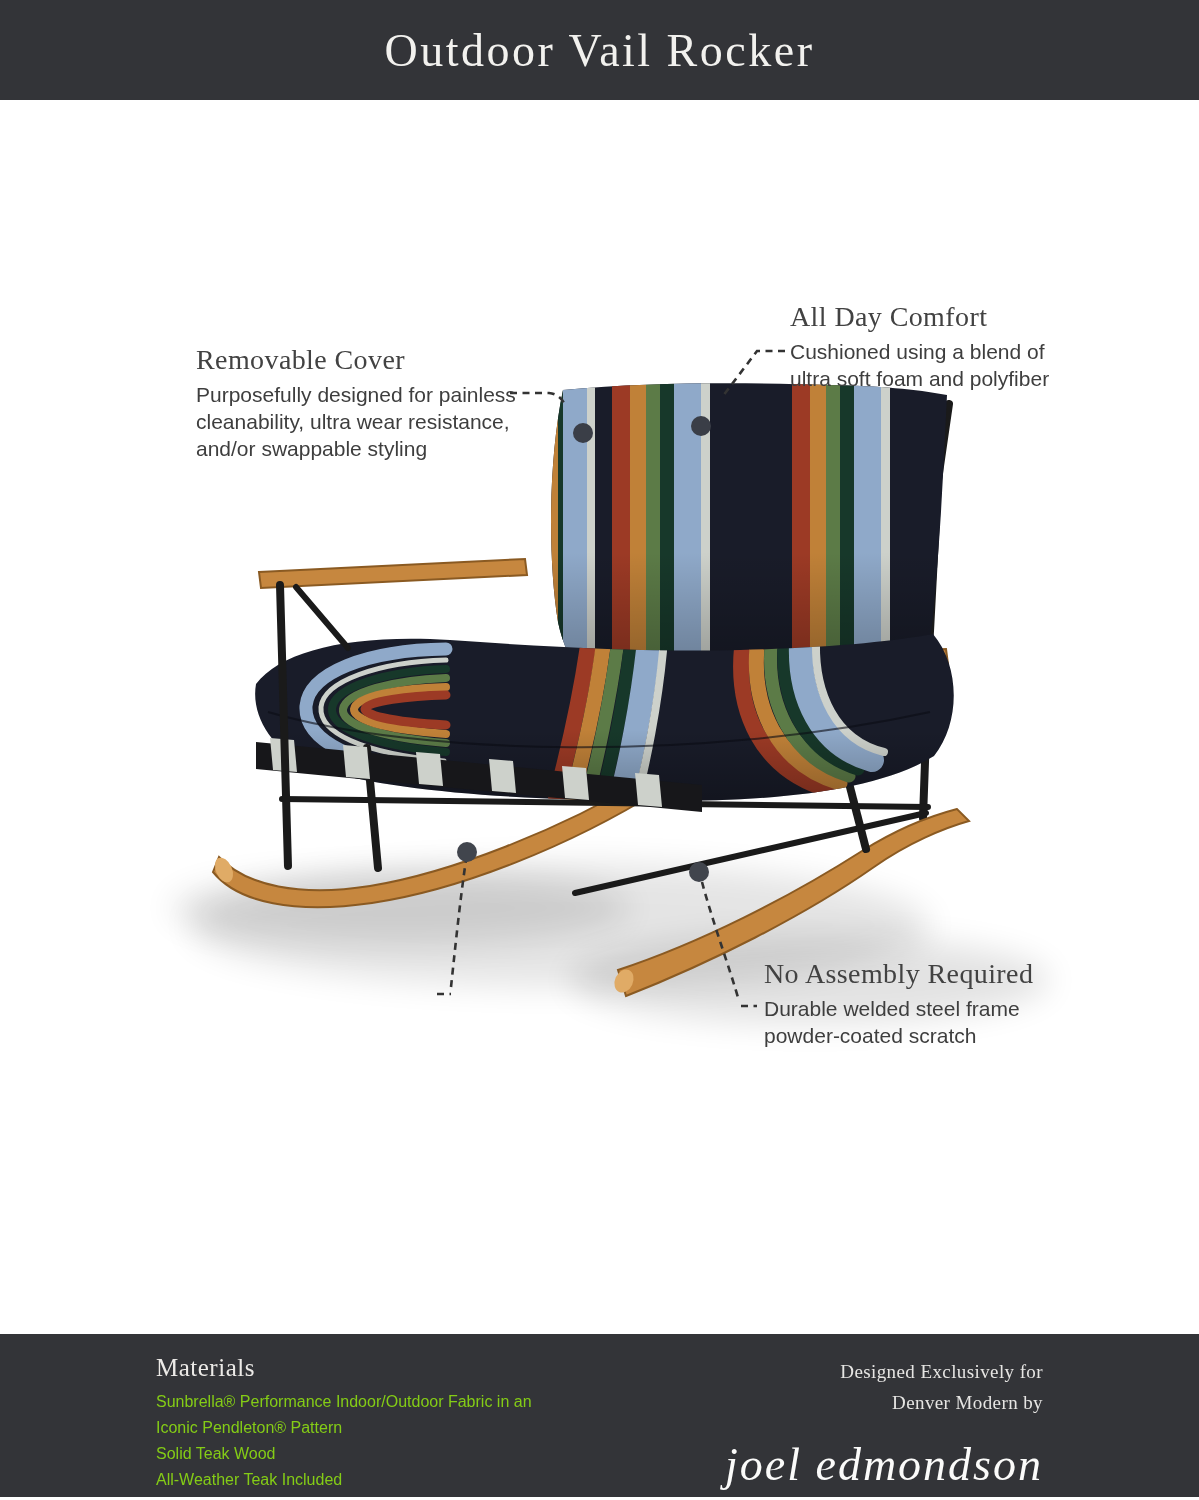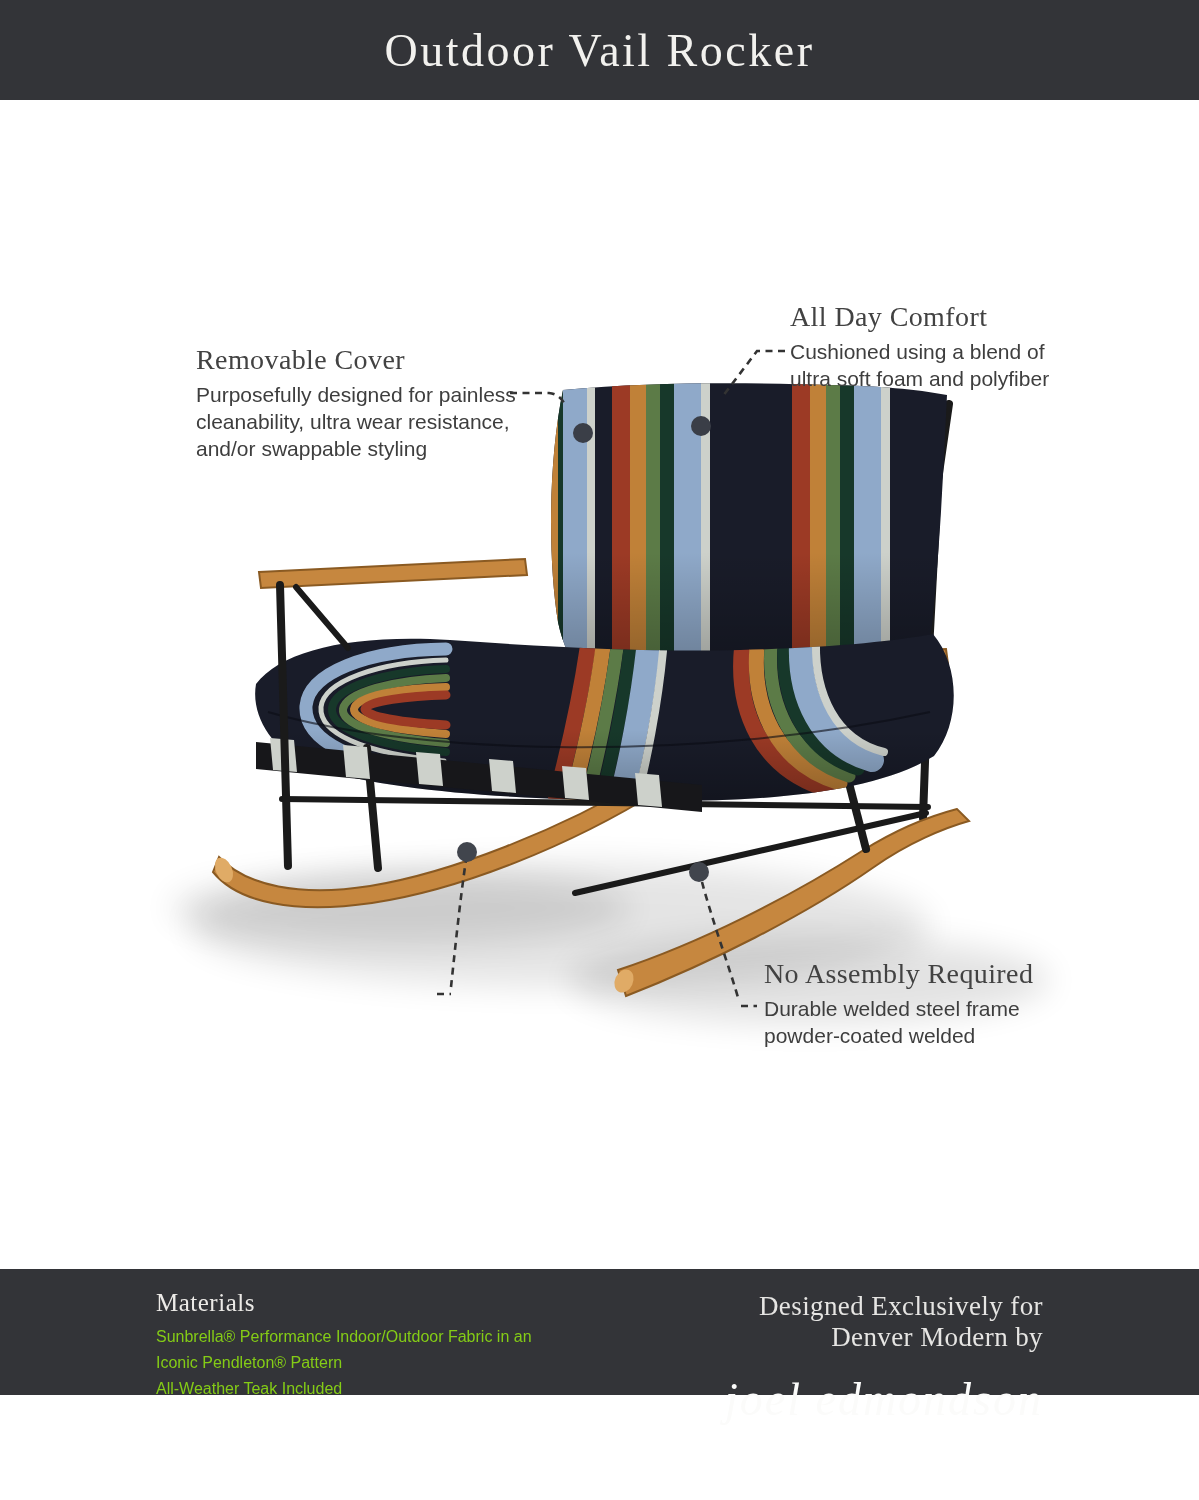--- a/index.html
+++ b/index.html
@@ -17,27 +17,27 @@
         letter-spacing:2.5px;color:#f2f1ee;}
   .chair-svg{position:absolute;left:0;top:0;}
   .callout{position:absolute;}
   .callout h3{font-family:"Liberation Serif",serif;font-weight:400;font-size:28px;
         color:#424242;margin:0 0 5px 0;letter-spacing:.4px;}
   .callout .ln{font-size:21px;line-height:27px;color:#3e3e3e;}
   .co-a{left:196px;top:344px;}
   .co-b{left:790px;top:301px;}
   .co-c{left:160px;top:944px;}
   .co-d{left:764px;top:958px;}
-  .footer{top:1269px;height:126px;text-decoration:underline;}
+  .footer{top:1334px;height:163px;text-decoration:underline;}
   .materials{position:absolute;left:156px;top:20px;color:#dddddc;}
   .materials h4{font-family:"Liberation Serif",serif;font-weight:400;font-size:25px;
         color:#eceae7;margin:0 0 7px 0;letter-spacing:.5px;}
   .materials .ln{font-size:16px;line-height:26px;color:#84cc16;}
   .designer{position:absolute;right:156px;top:22px;text-align:right;}
-  .designer .ln{font-family:"Liberation Serif",serif;font-size:27px;line-height:31px;
+  .designer .ln{font-family:"Liberation Serif",serif;font-size:19px;line-height:31px;
         color:#e6e5e3;letter-spacing:.4px;}
   .signature{font-family:"Liberation Serif",serif;font-style:italic;font-size:46px;
         line-height:54px;color:#fbfbfa;letter-spacing:2px;margin-top:20px;}
   
   .f-navy{fill:var(--navy);} .f-ltblue{fill:var(--ltblue);} .f-cream{fill:var(--cream);}
   .f-rust{fill:var(--rust);} .f-orange{fill:var(--orange);} .f-green{fill:var(--green);}
   .f-dkgreen{fill:var(--dkgreen);} .f-teak{fill:var(--teak);stroke:var(--teak_dark);stroke-width:2;}
   .f-teakcap{fill:var(--teak_light);} .f-btn{fill:var(--button);} .f-web{fill:var(--webbing);}
   .s-frame{stroke:var(--frame);fill:none;stroke-linecap:round;}
   .u{fill:none;stroke-linecap:round;}
@@ -195,28 +195,29 @@
   <div class="callout co-b">
     <h3>All Day Comfort</h3>
     <div class="ln">Cushioned using a blend of</div>
     <div class="ln">ultra soft foam and polyfiber</div>
   </div>
 
 
   <div class="callout co-d">
     <h3>No Assembly Required</h3>
     <div class="ln">Durable welded steel frame</div>
-    <div class="ln">powder-coated welded</div>
+    <div class="ln">powder-coated scratch</div>
   </div>
 
   <div class="bar footer">
     <div class="materials">
       <h4>Materials</h4>
       <div class="ln">Sunbrella® Performance Indoor/Outdoor Fabric in an</div>
       <div class="ln">Iconic Pendleton® Pattern</div>
+      <div class="ln">Solid Teak Wood</div>
       <div class="ln">All-Weather Teak Included</div>
     </div>
     <div class="designer">
       <div class="ln">Designed Exclusively for</div>
       <div class="ln">Denver Modern by</div>
       <div class="signature">joel edmondson</div>
     </div>
   </div>
 
 </div>

